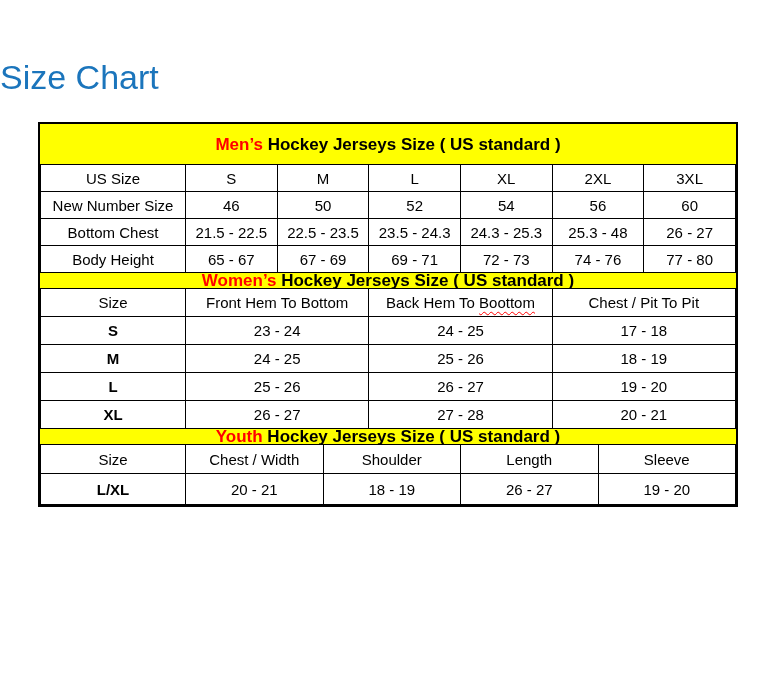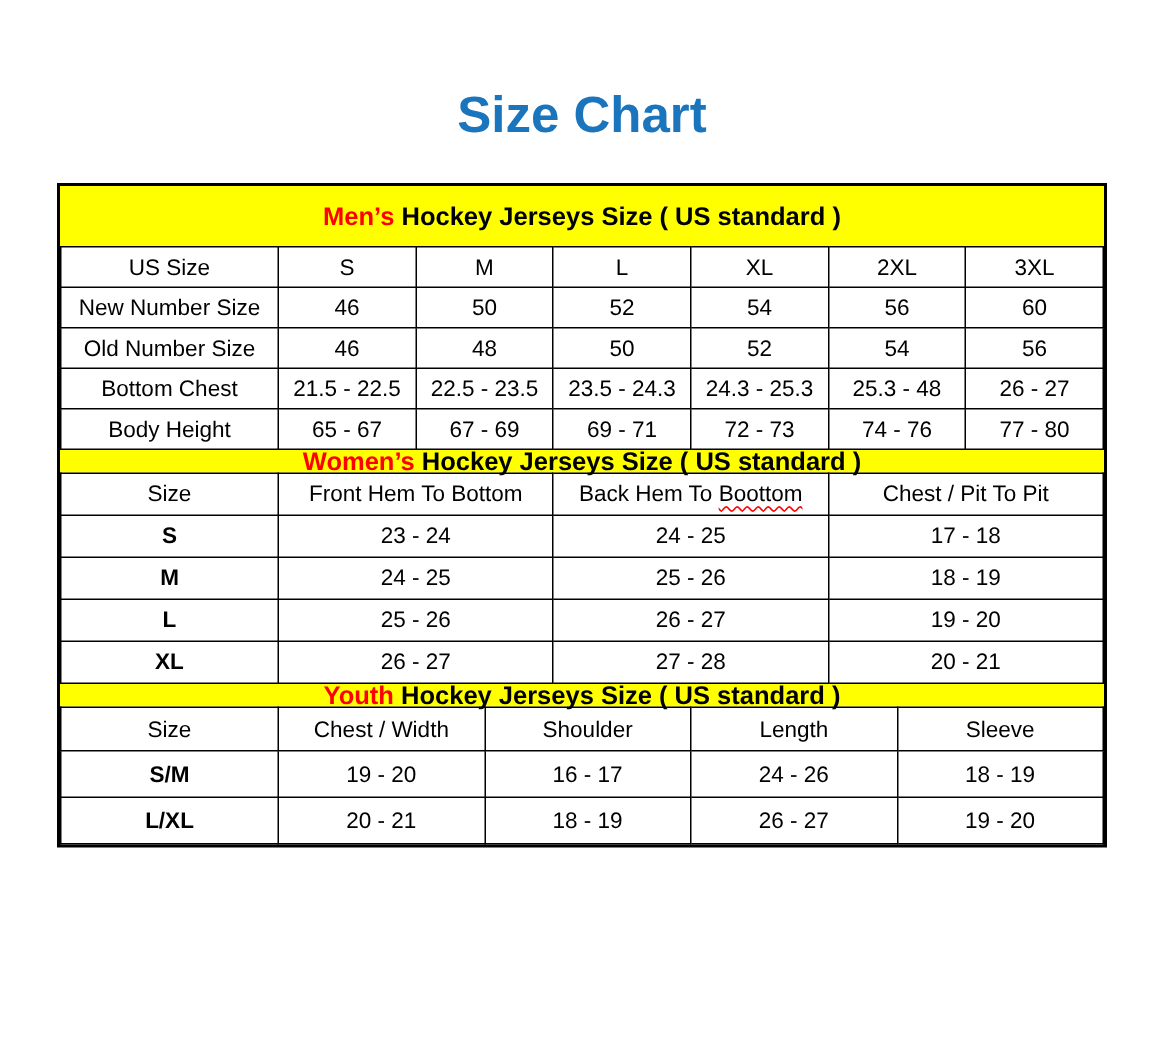--- a/index.html
+++ b/index.html
@@ -9,21 +9,21 @@
     --grid:#000000;
   }
   html,body{margin:0;padding:0;}
   body{
     width:776px;height:692px;background:#ffffff;position:relative;
     font-family:"Liberation Sans",sans-serif;color:#000;
     overflow:hidden;
   }
   .page-title{
     position:absolute;top:58px;left:0;width:776px;
-    text-align:center;font-size:34px;font-weight:bold;
+    text-align:left;font-size:34px;font-weight:normal;
     color:var(--title-color);
   }
   .chart{
     position:absolute;left:38px;top:122px;width:700px;
     box-sizing:border-box;border:2px solid var(--grid);
     background:#ffffff;
   }
   .band{
     background:var(--band-bg);
     display:flex;align-items:center;justify-content:center;
@@ -86,29 +86,20 @@
         </thead>
         <tbody>
           <tr>
             <td class="rowlabel">New Number Size</td>
             <td>46</td>
             <td>50</td>
             <td>52</td>
             <td>54</td>
             <td>56</td>
             <td>60</td>
-          </tr>
-          <tr>
-            <td class="rowlabel">Old Number Size</td>
-            <td>46</td>
-            <td>48</td>
-            <td>50</td>
-            <td>52</td>
-            <td>54</td>
-            <td>56</td>
           </tr>
           <tr>
             <td class="rowlabel">Bottom Chest</td>
             <td>21.5 - 22.5</td>
             <td>22.5 - 23.5</td>
             <td>23.5 - 24.3</td>
             <td>24.3 - 25.3</td>
             <td>25.3 - 48</td>
             <td>26 - 27</td>
           </tr>
@@ -185,27 +176,20 @@
           <tr>
             <th>Size</th>
             <th>Chest / Width</th>
             <th>Shoulder</th>
             <th>Length</th>
             <th>Sleeve</th>
           </tr>
         </thead>
         <tbody>
           <tr>
-            <td class="rowlabel">S/M</td>
-            <td>19 - 20</td>
-            <td>16 - 17</td>
-            <td>24 - 26</td>
-            <td>18 - 19</td>
-          </tr>
-          <tr>
             <td class="rowlabel">L/XL</td>
             <td>20 - 21</td>
             <td>18 - 19</td>
             <td>26 - 27</td>
             <td>19 - 20</td>
           </tr>
         </tbody>
     </table>
   </section>
 

